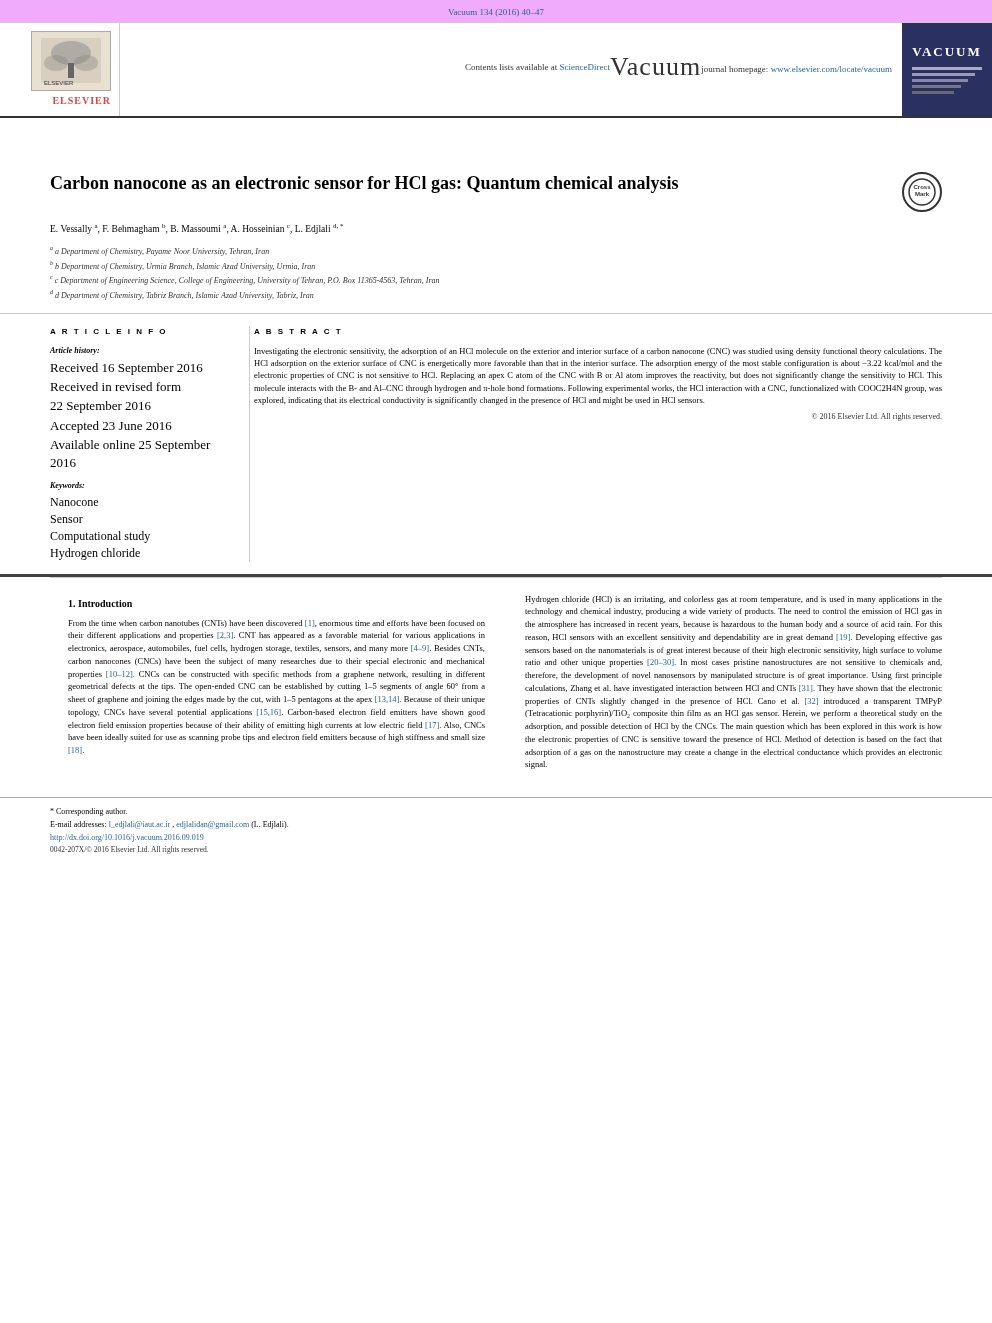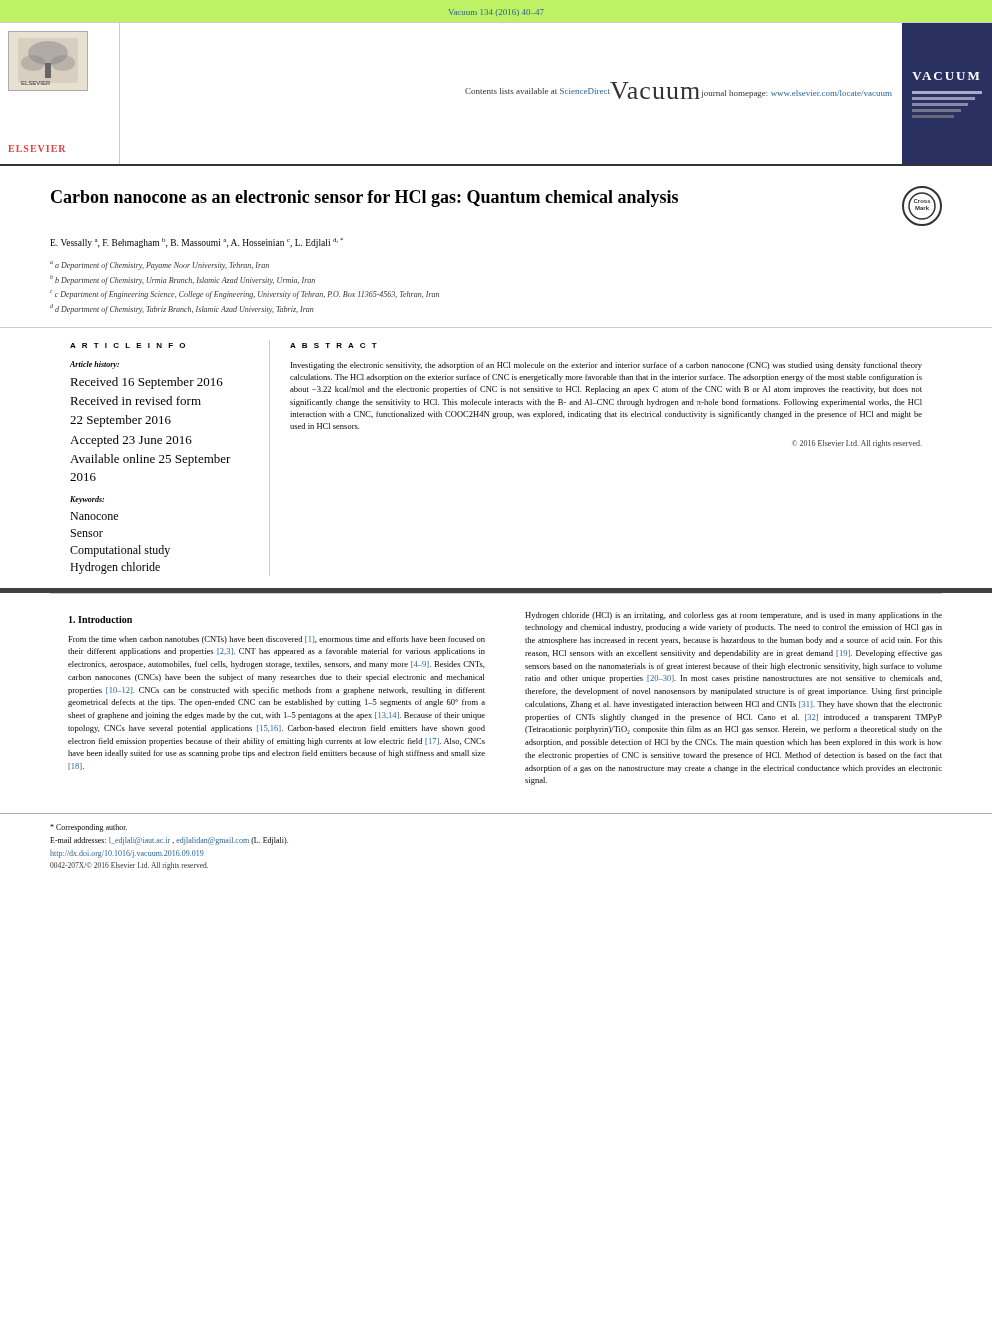--- a/index.html
+++ b/index.html
@@ -14,44 +14,43 @@
     }
     .page {
       width: 992px;
       min-height: 1323px;
       background: #fff;
       padding: 0;
     }
 
     
     .top-bar {
-      background: #bef264;
+      background: #f0abfc;
       text-align: center;
       padding: 6px 0 3px 0;
       font-size: 9px;
       color: #2a6496;
       border-bottom: 1px solid #ccc;
     }
     .journal-header {
       display: flex;
       align-items: stretch;
       border-bottom: 2px solid #333;
       padding: 0;
       background: #fff;
     }
     .elsevier-logo {
       width: 120px;
       min-width: 120px;
       display: flex;
       flex-direction: column;
-      align-items: flex-start;
+      align-items: flex-end;
       justify-content: center;
       padding: 8px;
       border-right: 1px solid #ccc;
-      gap: 48px;
     }
     .elsevier-logo-img {
       width: 80px;
       height: 60px;
       background: #e8e0d0;
       display: flex;
       align-items: center;
       justify-content: center;
       font-size: 7px;
       color: #555;
@@ -120,20 +119,21 @@
     }
     .vacuum-logo-line {
       height: 3px;
       background: #8888cc;
     }
 
     
     .article-header {
       padding: 20px 50px 10px 50px;
       border-bottom: 1px solid #ccc;
+      margin-top: 34px;
     }
     .article-title {
       font-size: 18px;
       font-weight: bold;
       color: #000;
       margin-bottom: 10px;
       line-height: 1.3;
       display: flex;
       align-items: flex-start;
       justify-content: space-between;
@@ -170,23 +170,23 @@
       line-height: 1.5;
       font-style: italic;
     }
     .affiliations div {
       margin-bottom: 1px;
     }
 
     
     .two-col-header {
       display: flex;
-      padding: 12px 70px;
-      border-bottom: 5px solid #404040;
-      gap: 20px;
+      padding: 12px 50px;
+      border-bottom: 3px solid #404040;
+      gap: 4px;
     }
     .article-info {
       width: 200px;
       min-width: 200px;
       padding-right: 15px;
       border-right: 1px solid #ccc;
     }
     .article-info h3 {
       font-size: 8px;
       letter-spacing: 2px;

